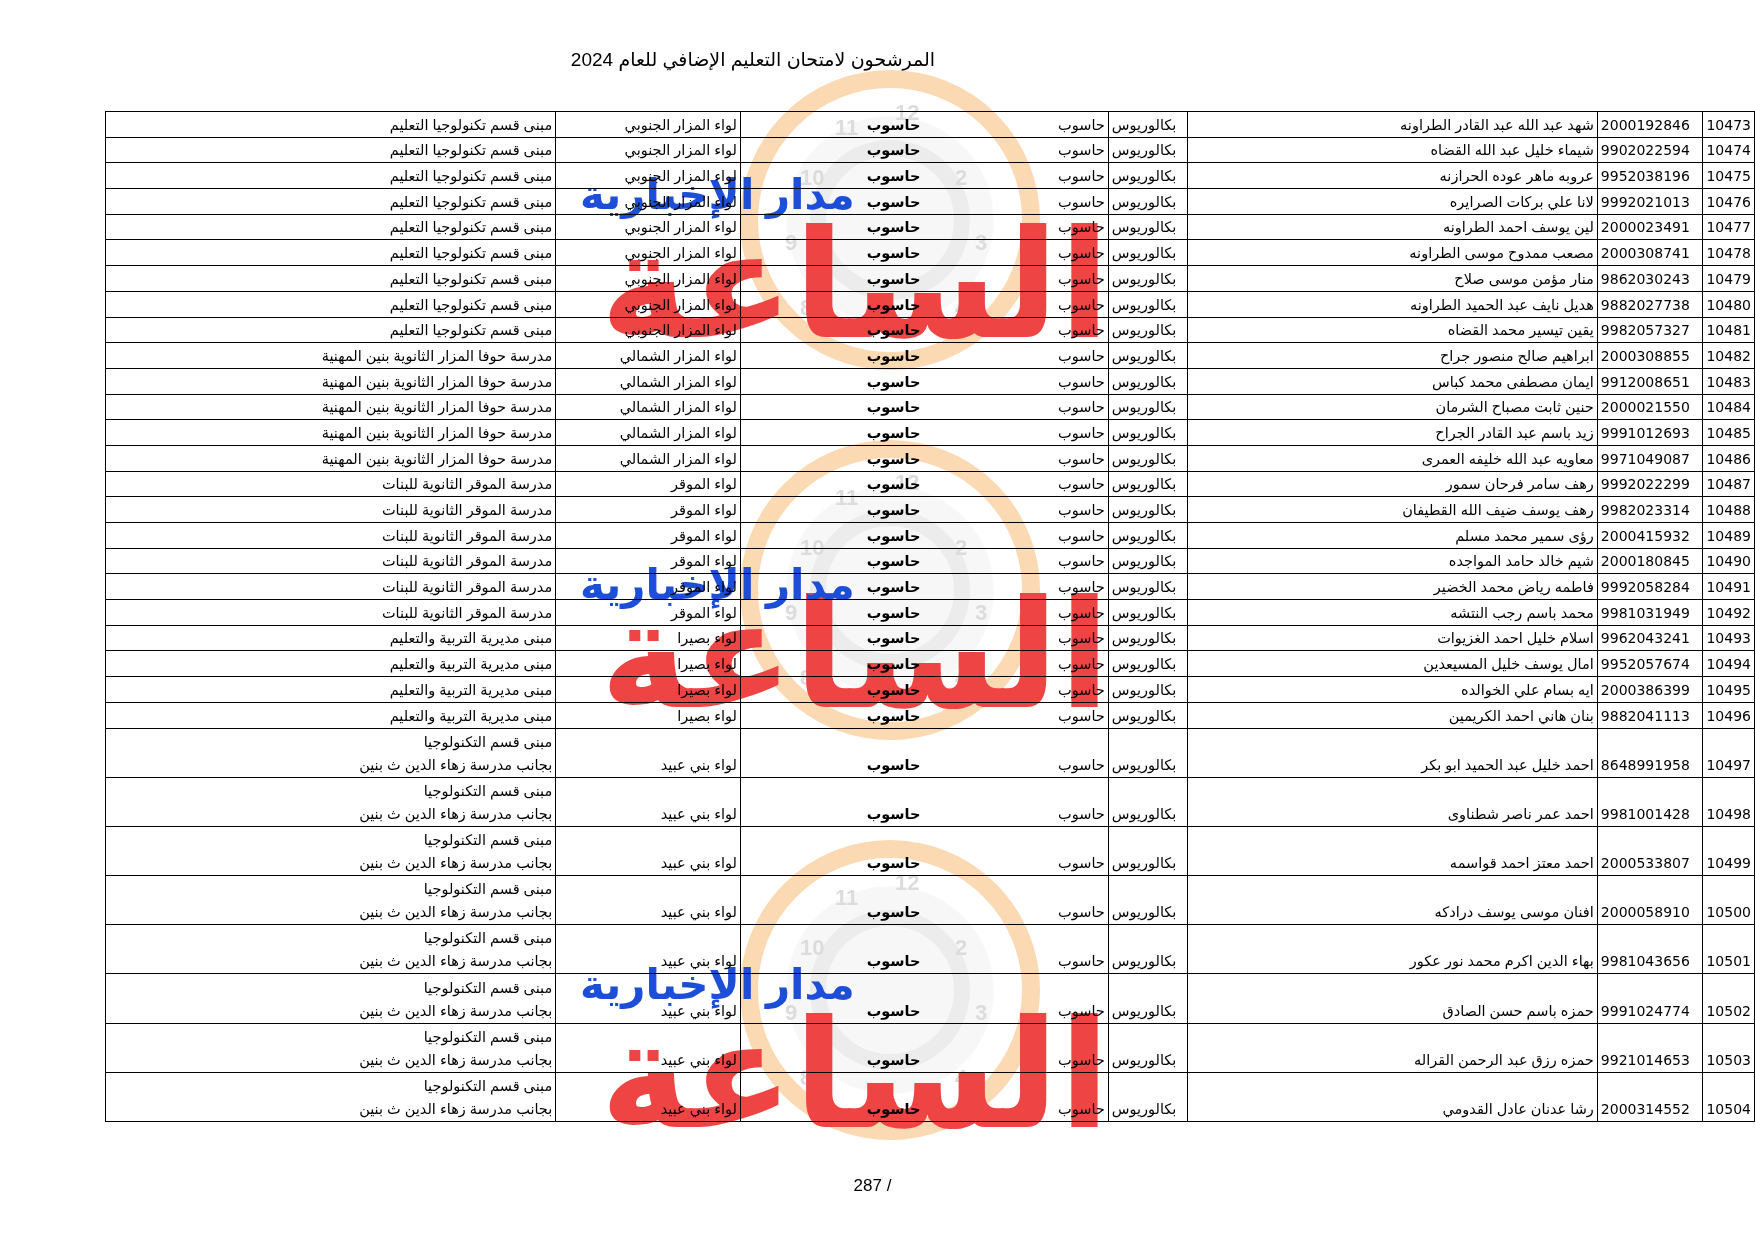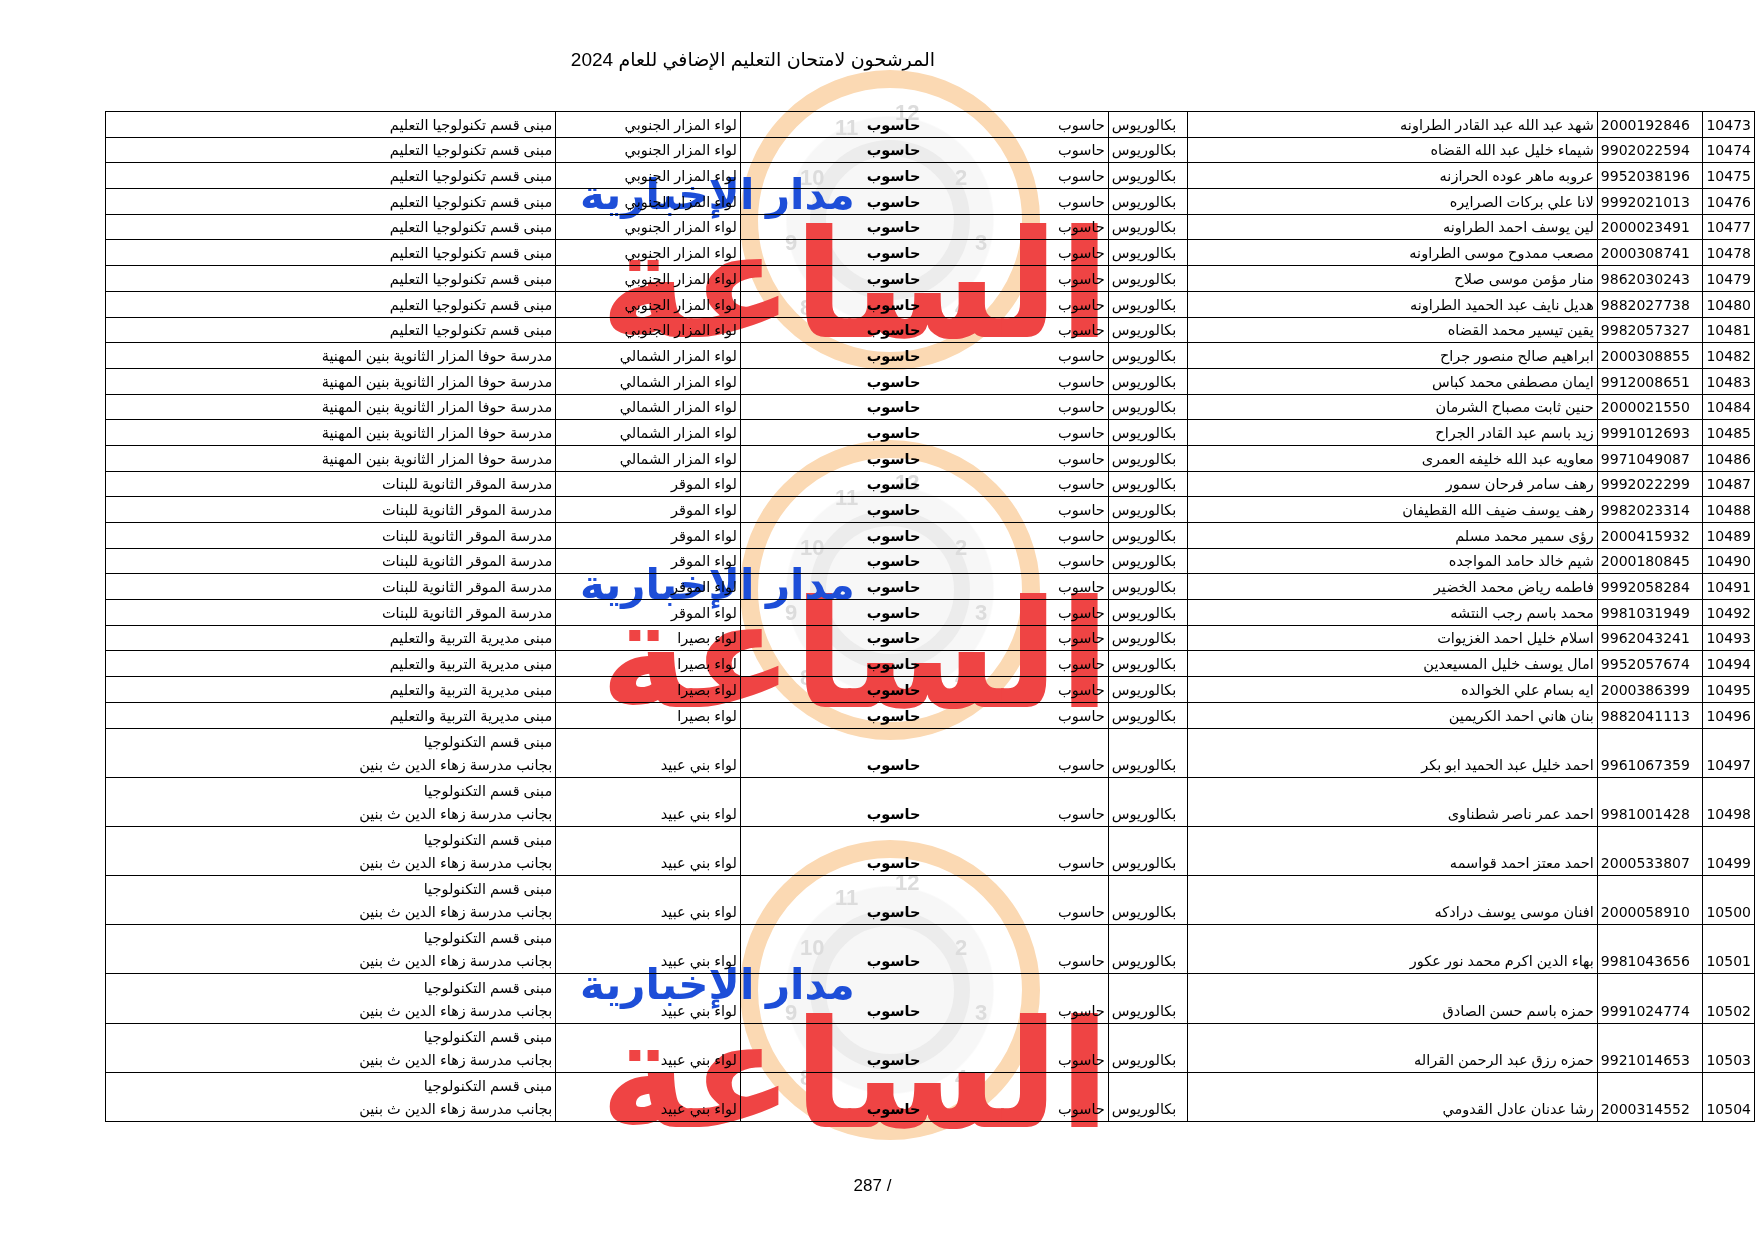--- a/index.html
+++ b/index.html
@@ -372,21 +372,21 @@
         <td class="degree">بكالوريوس</td>
         <td class="spec">حاسوب</td>
         <td class="subject">حاسوب</td>
         <td class="district">لواء بصيرا</td>
         <td class="location">
           <span class="l1">مبنى مديرية التربية والتعليم</span>
         </td>
       </tr>
       <tr class="double">
         <td class="seq">10497</td>
-        <td class="nid">9961067359</td>
+        <td class="nid">8648991958</td>
         <td class="name">احمد خليل عبد الحميد ابو بكر</td>
         <td class="degree">بكالوريوس</td>
         <td class="spec">حاسوب</td>
         <td class="subject">حاسوب</td>
         <td class="district">لواء بني عبيد</td>
         <td class="location">
           <span class="l1">مبنى قسم التكنولوجيا</span>
           <span class="l2">بجانب مدرسة زهاء الدين ث بنين</span>
         </td>
       </tr>

